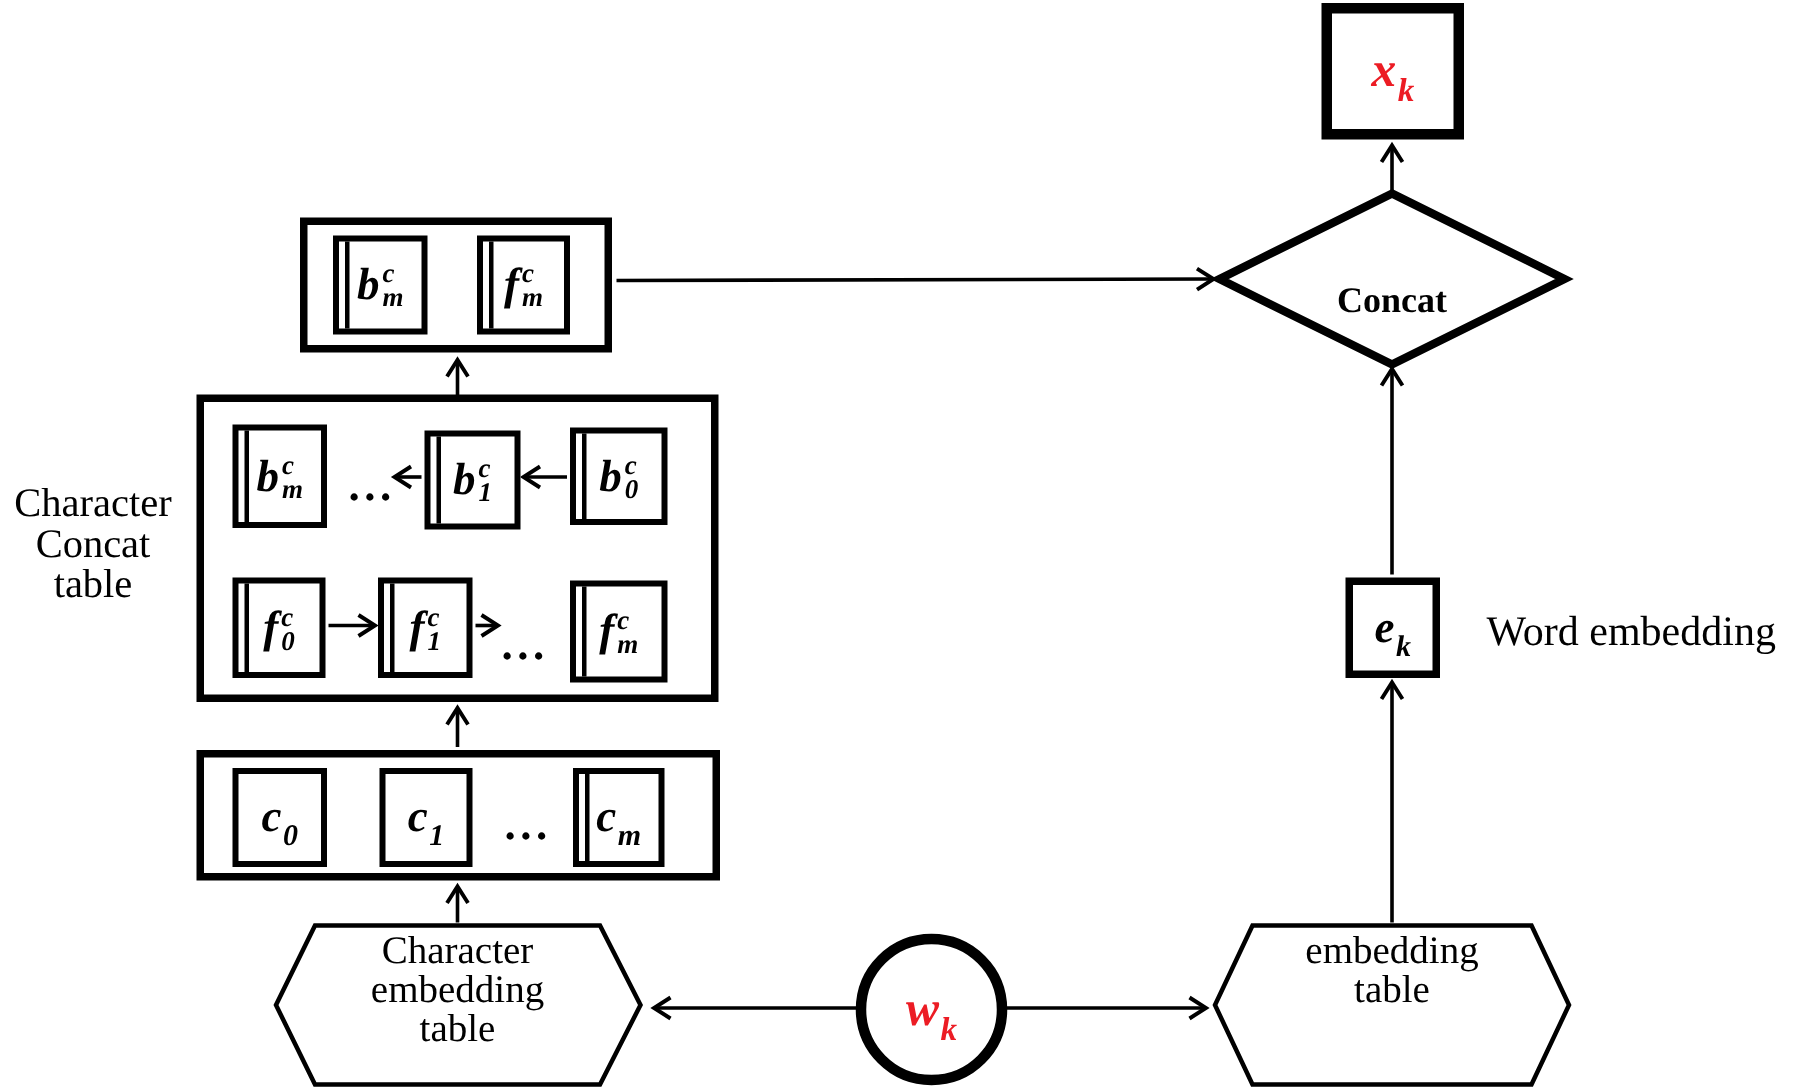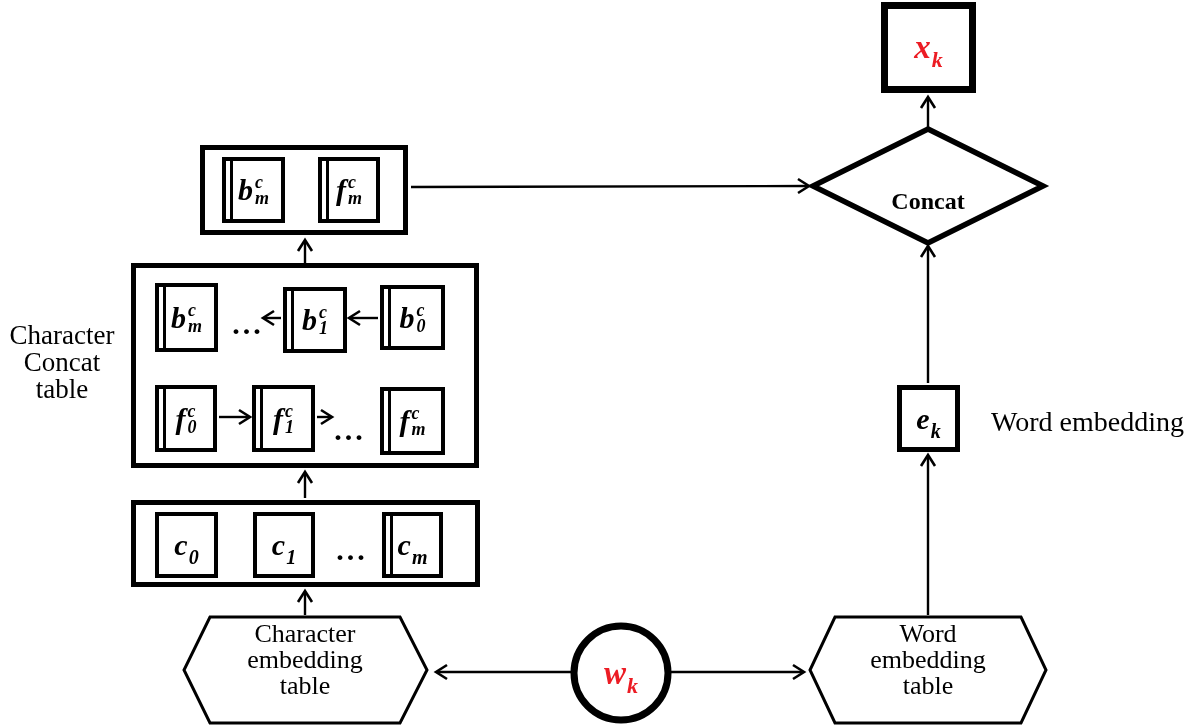--- a/index.html
+++ b/index.html
@@ -199,18 +199,17 @@
   </div>
 
   <div class="txt we-label">Word embedding</div>
 
   <div class="txt hex-label" style="left:195px;top:621px">
     <div class="lbl">Character</div>
     <div class="lbl">embedding</div>
     <div class="lbl">table</div>
   </div>
   <div class="txt hex-label" style="left:818px;top:621px">
-    <div class="lbl">Word</div>
     <div class="lbl">embedding</div>
     <div class="lbl">table</div>
   </div>
 
 </div>
 
 </body></html>

